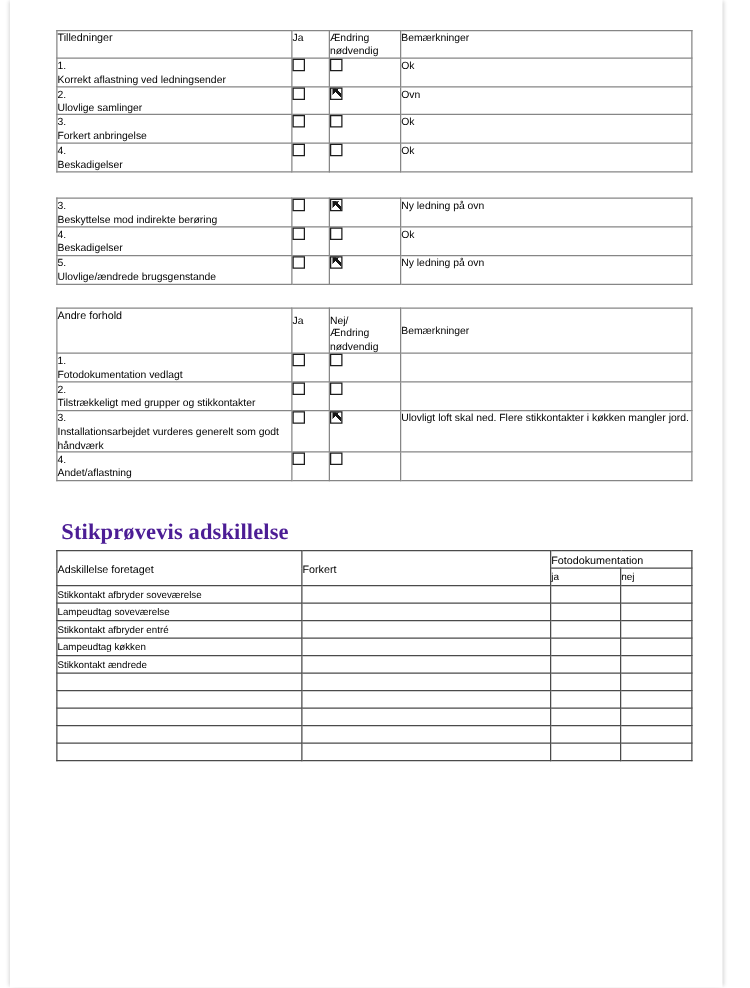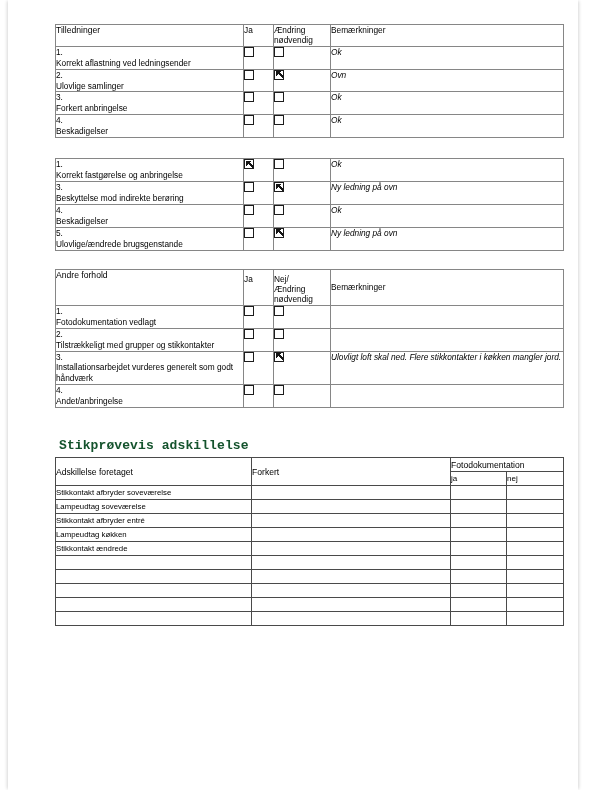--- a/index.html
+++ b/index.html
@@ -18,21 +18,21 @@
     position: absolute;
     left: 8px;
     top: 0px;
     width: 570px;
     height: 790px;
     background: #ffffff;
     box-shadow: -2px 0 3px -1px rgba(0,0,0,0.16), 2px 0 3px -1px rgba(0,0,0,0.16);
   }
   .content {
     position: absolute;
-    left: 47px;
+    left: 37px;
     top: 0;
     width: 508px;
   }
 
   
   table.sheet {
     border-collapse: collapse;
     table-layout: fixed;
     width: 508px;
     font-size: 8.3px;
@@ -77,21 +77,20 @@
     width: 198px;
   }
   .chk {
     text-align: center;
     vertical-align: middle;
   }
   .remark {
     padding: 2px 2px 2px 4px;
     vertical-align: top;
     line-height: 1.3;
-    font-style: italic;
   }
 
   
   .box {
     display: inline-block;
     width: 8px;
     height: 8px;
     border: 1.2px solid #1c1c1c;
     position: relative;
     box-sizing: content-box;
@@ -107,24 +106,24 @@
       linear-gradient(45deg, transparent 46%, #151515 46%, #151515 70%, transparent 70%),
       linear-gradient(-45deg, transparent 62%, #151515 62%, #151515 100%);
   }
 
   .gap-a { height: 24px; }
   .gap-b { height: 20px; }
   .gap-c { height: 18px; }
 
   
   h2.section-title {
-    font-family: Liberation Mono, monospace;
-    font-size: 13px;
+    font-family: Liberation Serif, serif;
+    font-size: 18px;
     font-weight: bold;
-    color: #14532d;
+    color: #4c1d95;
     margin: 0 0 4px 4px;
     letter-spacing: 0.1px;
   }
   table.sample {
     border-collapse: collapse;
     table-layout: fixed;
     width: 508px;
     font-size: 7.6px;
     padding-left: 28px;
   }
@@ -215,26 +214,20 @@
     <div class="gap-b"></div>
 
     <table class="sheet">
       <colgroup>
         <col style="width:188px">
           <col style="width:30px">
           <col style="width:57px">
           <col style="width:233px">
       </colgroup>
       <tbody>
-      <tr>
-        <td class="itemcell"><span class="num">1.</span><span class="itemtxt">Korrekt fastgørelse og anbringelse</span></td>
-        <td class="chk"><span class="box checked"></span></td>
-        <td class="chk"><span class="box"></span></td>
-        <td class="remark">Ok</td>
-      </tr>
       <tr>
         <td class="itemcell"><span class="num">3.</span><span class="itemtxt">Beskyttelse mod indirekte berøring</span></td>
         <td class="chk"><span class="box"></span></td>
         <td class="chk"><span class="box checked"></span></td>
         <td class="remark">Ny ledning på ovn</td>
       </tr>
       <tr>
         <td class="itemcell"><span class="num">4.</span><span class="itemtxt">Beskadigelser</span></td>
         <td class="chk"><span class="box"></span></td>
         <td class="chk"><span class="box"></span></td>
@@ -281,21 +274,21 @@
         <td class="chk"><span class="box"></span></td>
         <td class="remark"></td>
       </tr>
       <tr>
         <td class="itemcell"><span class="num">3.</span><span class="itemtxt">Installationsarbejdet vurderes generelt som godt håndværk</span></td>
         <td class="chk"><span class="box"></span></td>
         <td class="chk"><span class="box checked"></span></td>
         <td class="remark">Ulovligt loft skal ned. Flere stikkontakter i køkken mangler jord.</td>
       </tr>
       <tr>
-        <td class="itemcell"><span class="num">4.</span><span class="itemtxt">Andet/anbringelse</span></td>
+        <td class="itemcell"><span class="num">4.</span><span class="itemtxt">Andet/aflastning</span></td>
         <td class="chk"><span class="box"></span></td>
         <td class="chk"><span class="box"></span></td>
         <td class="remark"></td>
       </tr>
     </tbody>
       </table>
 
     <div style="height:30px"></div>
 
     <h2 class="section-title">Stikprøvevis adskillelse</h2>

